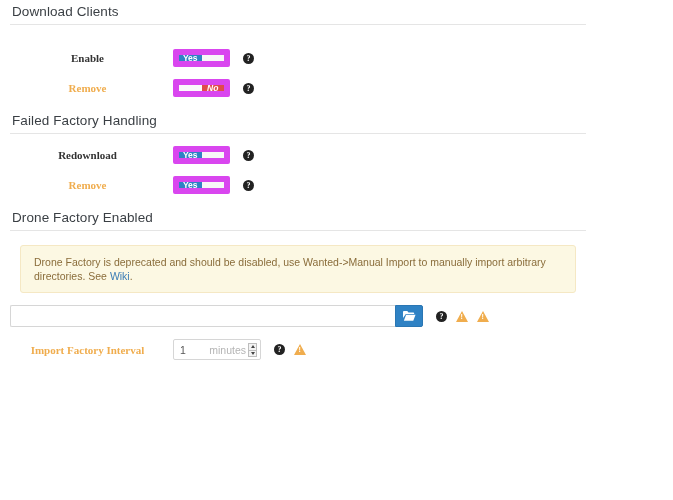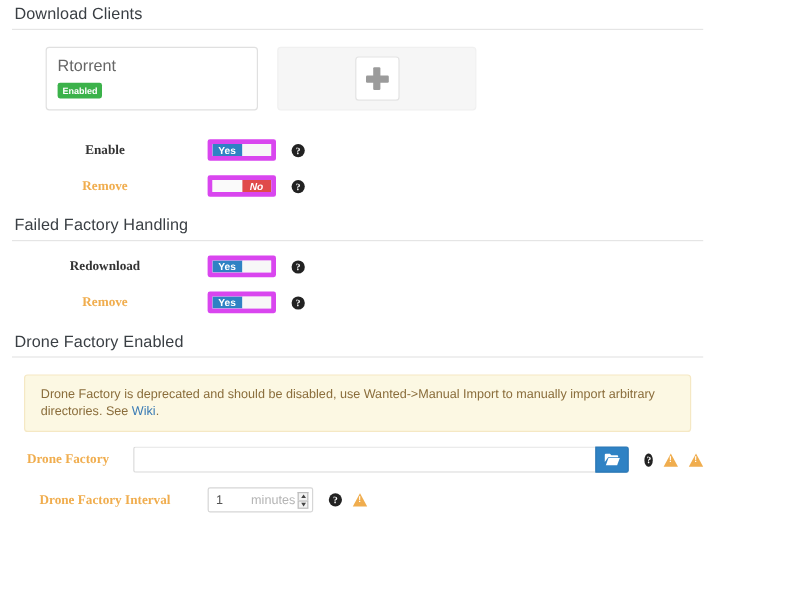--- a/index.html
+++ b/index.html
@@ -94,21 +94,21 @@
     font-weight: bold;
     color: #333333;
     line-height: 14px;
     font-family: Liberation Serif, serif;
   }
   .form-label.advanced { color: #f0ad4e; }
 
   
   .toggle {
     width: 57px; height: 18px;
-    border: 4px solid #d946ef;
+    border: 6px solid #d946ef;
     border-radius: 2px;
     display: flex;
     overflow: hidden;
     background: #f7f7f7;
     cursor: pointer;
   }
   .toggle .half {
     width: 50%;
     display: flex; align-items: center; justify-content: center;
     font-size: 8.5px;
@@ -224,31 +224,20 @@
   .spin-arrow-up { border-bottom: 3px solid #444; }
   .spin-arrow-dn { border-top: 3px solid #444; }
 </style>
 </head>
 <body>
 
 <div class="page">
 
   <div class="section-head">Download Clients</div>
 
-  <div class="clients-row">
-    <div class="client-card">
-      <div class="client-name">Rtorrent</div>
-      <span class="badge-enabled">Enabled</span>
-    </div>
-    <div class="client-add-card">
-      <div class="add-box">
-        <span class="plus-glyph"></span>
-      </div>
-    </div>
-  </div>
 
   <div class="sec-gap"></div>
 
 
   <div class="form-row">
     <div class="form-label">Enable</div>
     <div class="toggle">
       <div class="half on">Yes</div>
       <div class="half off-blank"></div>
     </div>
@@ -288,37 +277,36 @@
 
   <div class="sec-gap"></div>
 
   <div class="section-head">Drone Factory Enabled</div>
 
   <div class="alert">
     <span>Drone Factory is deprecated and should be disabled, use Wanted-&gt;Manual Import to manually import arbitrary directories. See </span><a href="#">Wiki</a><span>.</span>
   </div>
 
   <div class="form-row">
-    <div class="form-label advanced">Drone Factory</div>
     <div class="input-group">
       <input class="text-input" type="text" value="" style="">
       <div class="folder-btn">
         <svg width="14" height="12" viewBox="0 0 16 14">
           <path d="M1 2.2a1 1 0 0 1 1-1h4l1.4 1.6H13a1 1 0 0 1 1 1v1H4.3L1 9.4z" fill="#ffffff"></path>
           <path d="M4.6 5.4h11L13 12.6H2z" fill="#ffffff"></path>
         </svg>
       </div>
     </div>
     <span class="help-icon">?</span>
     <span class="warn-icon"></span>
     <span class="warn-icon"></span>
   </div>
 
   <div class="form-row">
-    <div class="form-label advanced">Drone Factory Interval</div>
+    <div class="form-label advanced">Import Factory Interval</div>
     <div class="num-group">
       <span class="num-val">1</span>
       <span class="num-unit">minutes</span>
       <span class="spinner">
         <span class="spin-btn up">
           <span class="spin-arrow-up"></span>
         </span>
         <span class="spin-btn dn">
           <span class="spin-arrow-dn"></span>
         </span>

